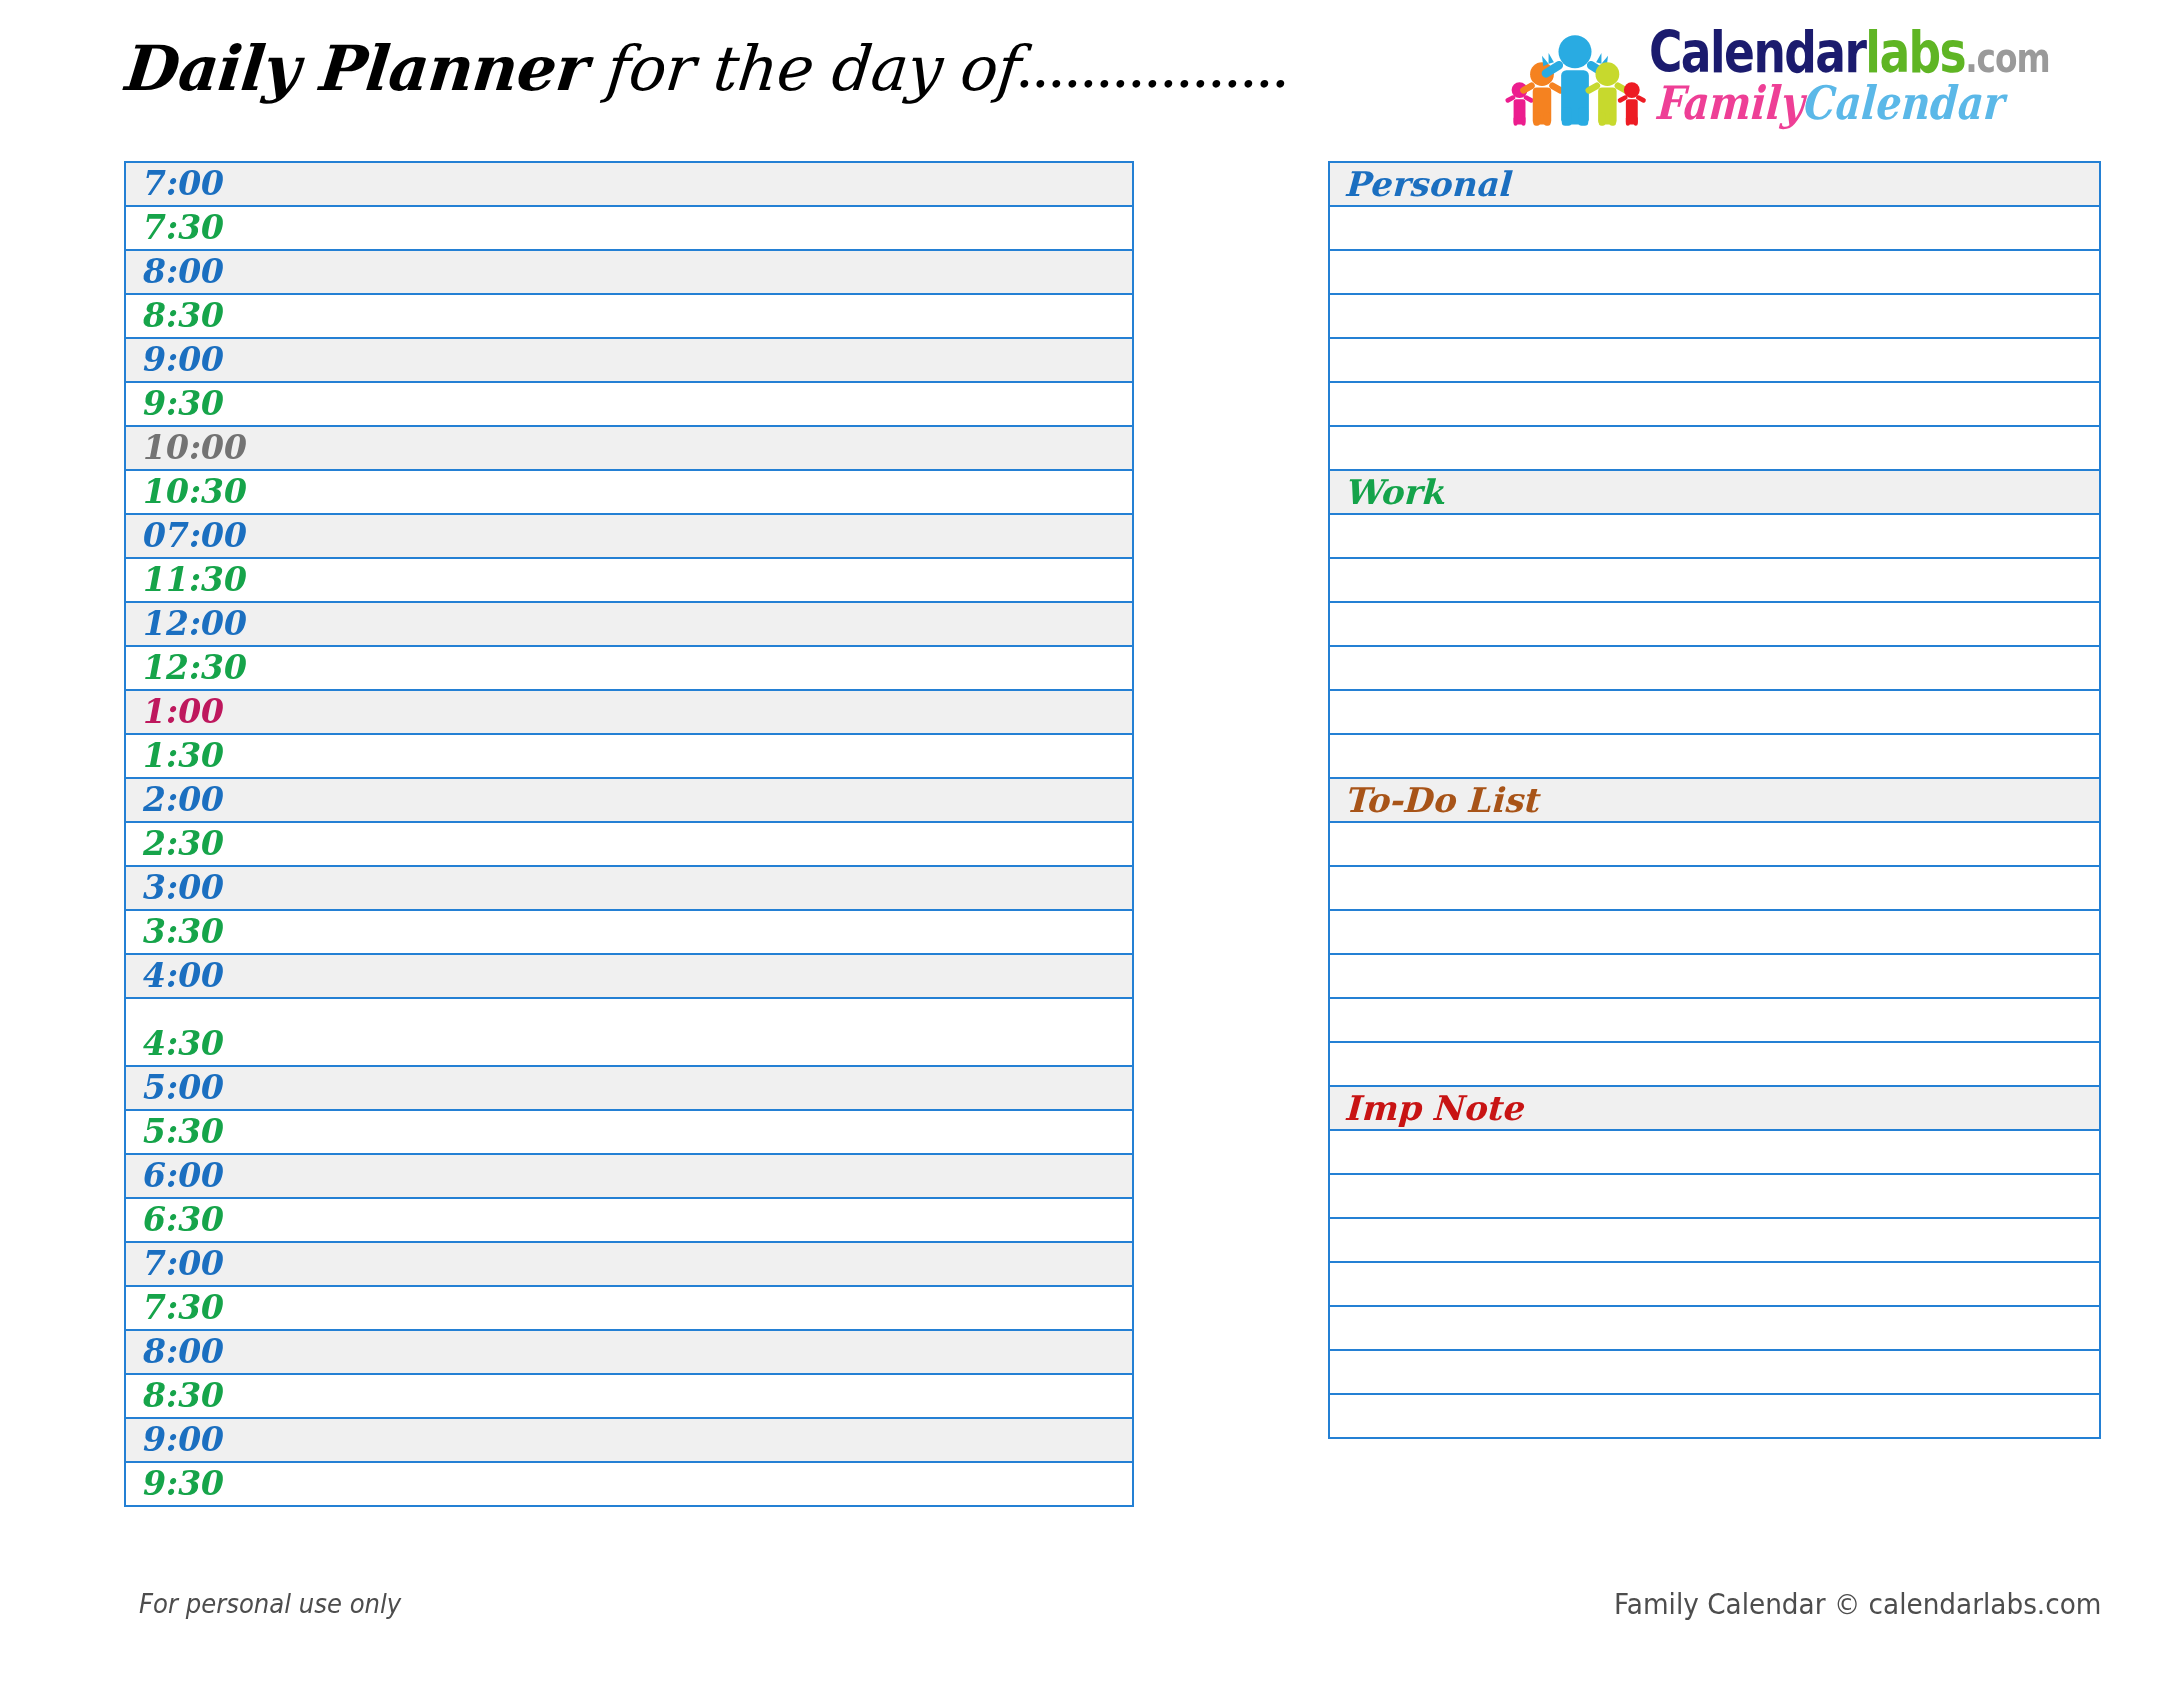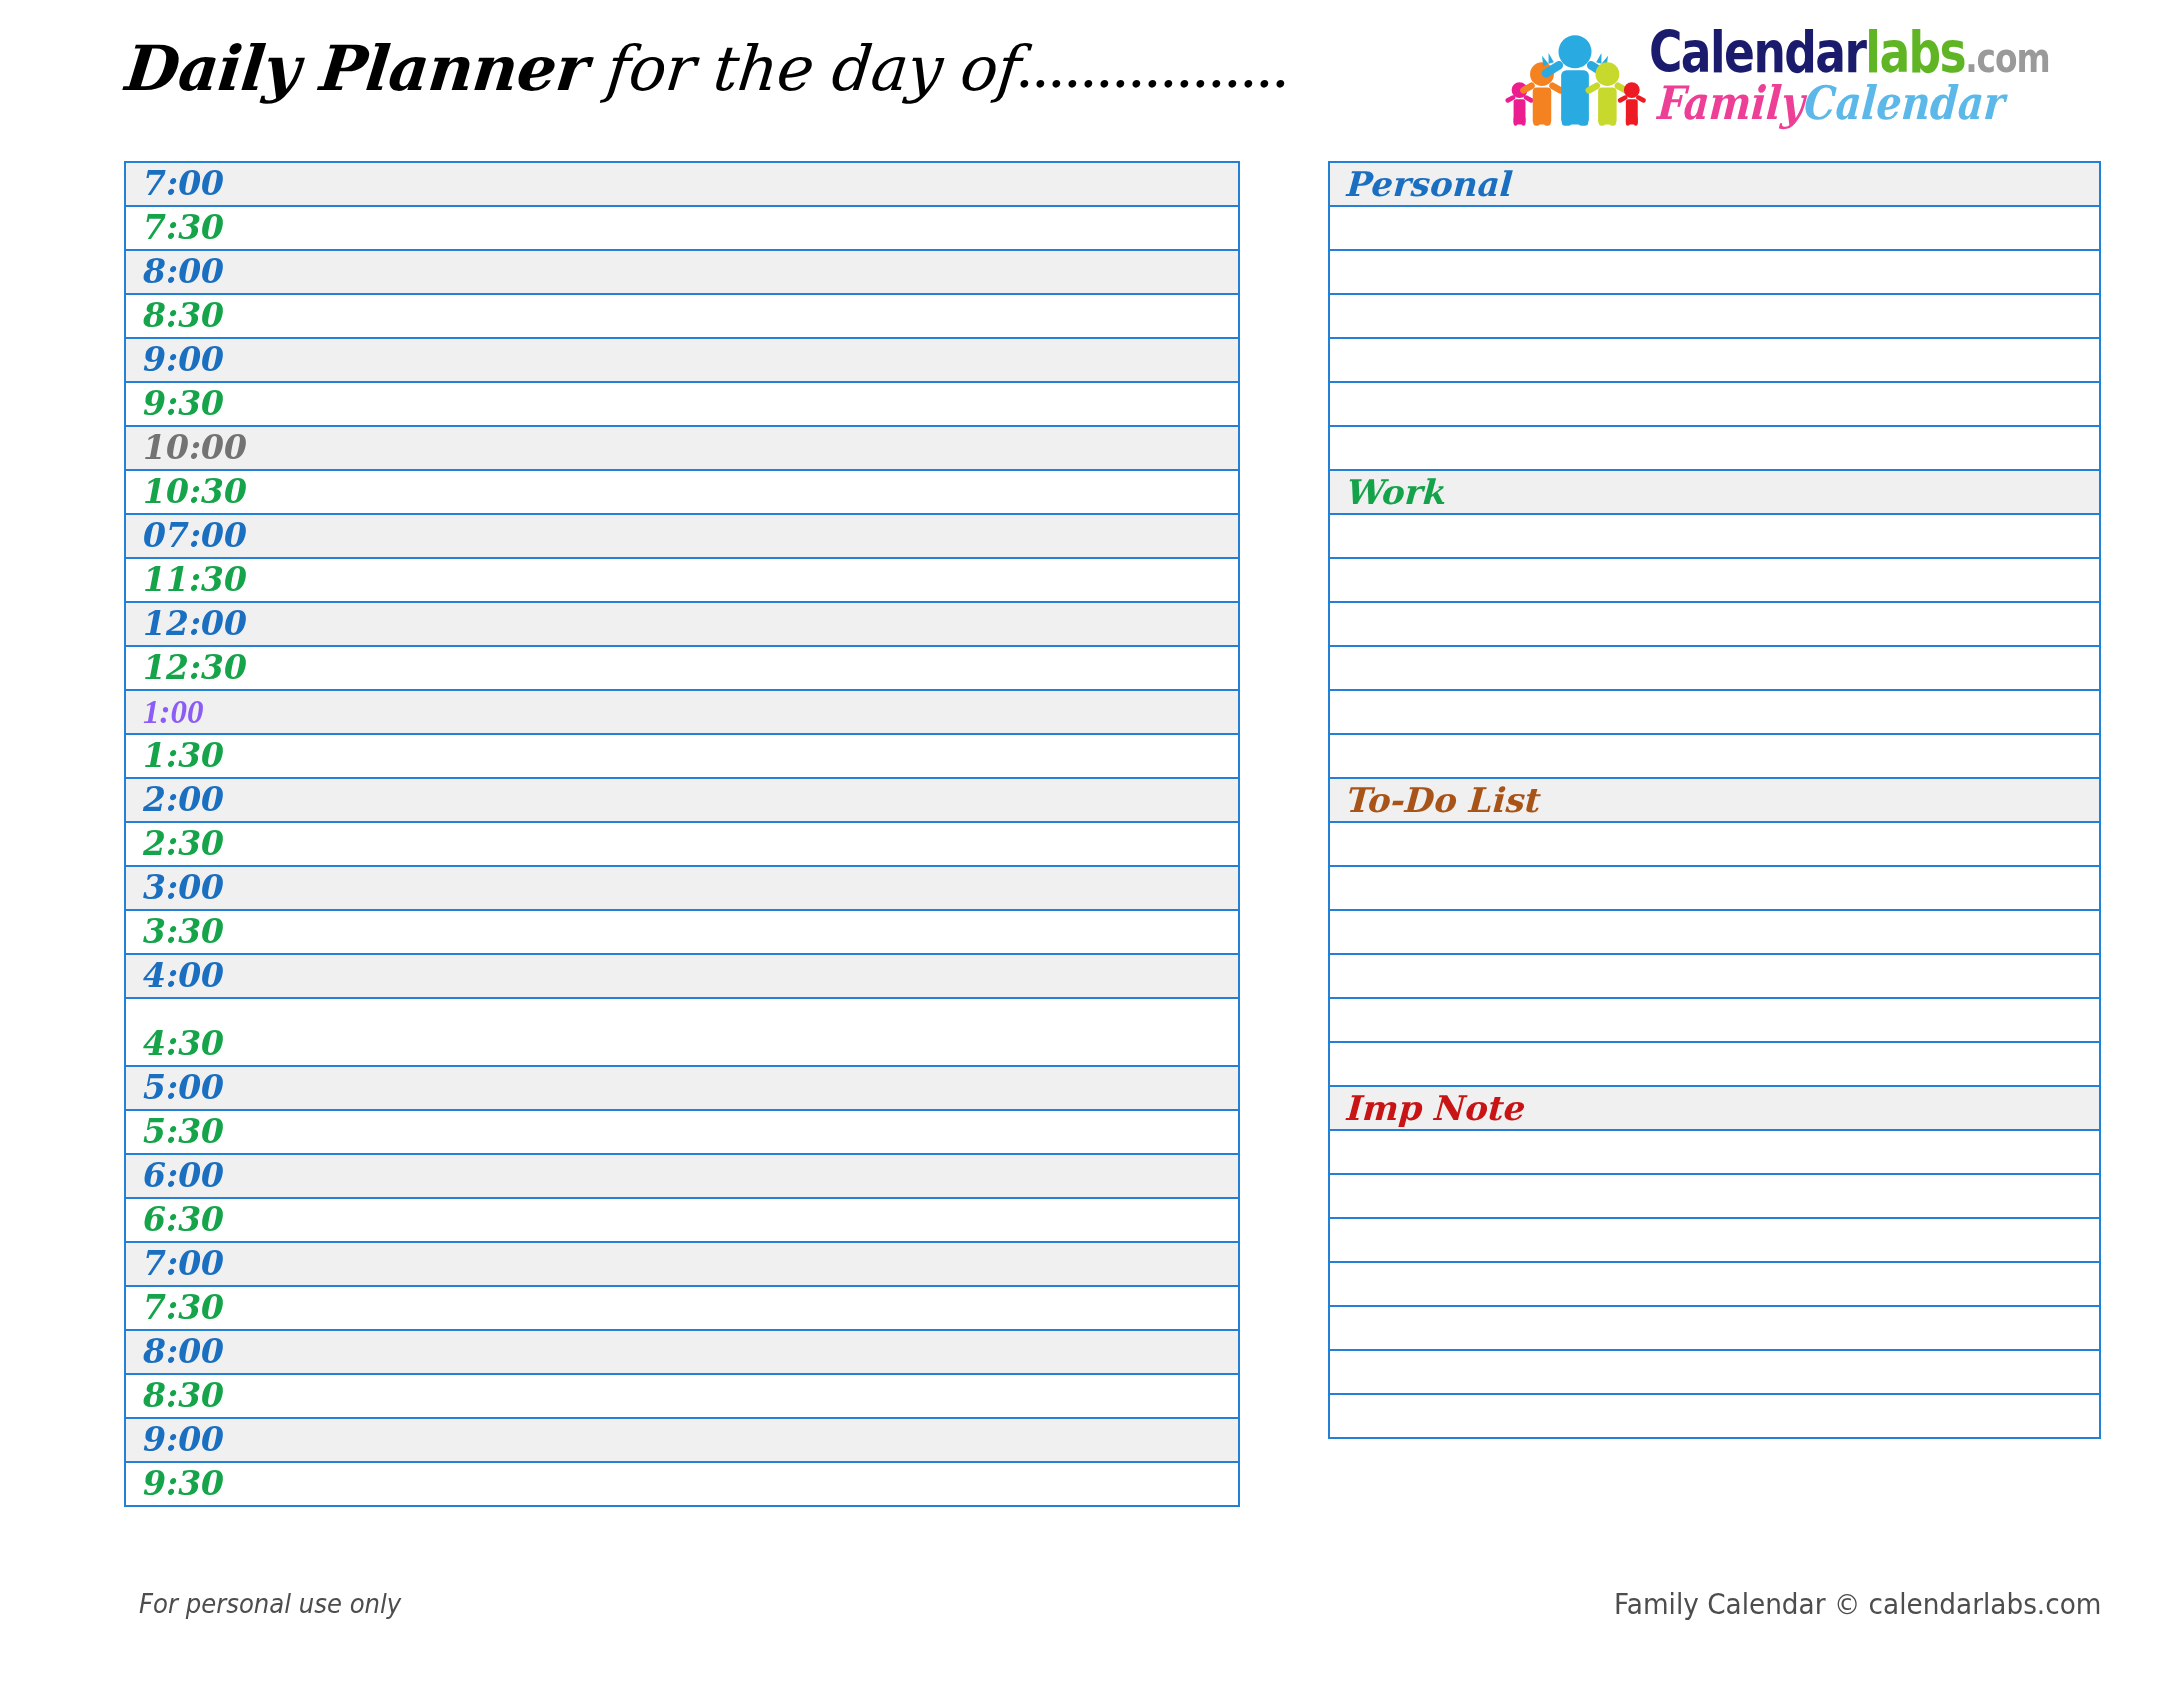--- a/index.html
+++ b/index.html
@@ -112,21 +112,21 @@
   }
 
   .planner-table {
     position: absolute;
     border-collapse: collapse;
     table-layout: fixed;
   }
   #left-table {
     left: 124px;
     top: 161px;
-    width: 1116px;
+    width: 1010px;
   }
   #right-table {
     left: 1328px;
     top: 161px;
     width: 773px;
   }
   .planner-table td {
     border: 2px solid #2480d4;
     padding: 0;
     vertical-align: middle;
@@ -337,21 +337,21 @@
             <span class="time-label" style="color: rgb(27, 111, 192);">12:00</span>
           </td>
         </tr>
         <tr class="time-row half">
           <td>
             <span class="time-label" style="color: rgb(22, 164, 74);">12:30</span>
           </td>
         </tr>
         <tr class="time-row hour">
           <td>
-            <span class="time-label" style="color: #8b5cf6; font-family: Liberation Serif, serif;">1:00</span>
+            <span class="time-label" style="color: #be185d;">1:00</span>
           </td>
         </tr>
         <tr class="time-row half">
           <td>
             <span class="time-label" style="color: rgb(22, 164, 74);">1:30</span>
           </td>
         </tr>
         <tr class="time-row hour">
           <td>
             <span class="time-label" style="color: rgb(27, 111, 192);">2:00</span>

